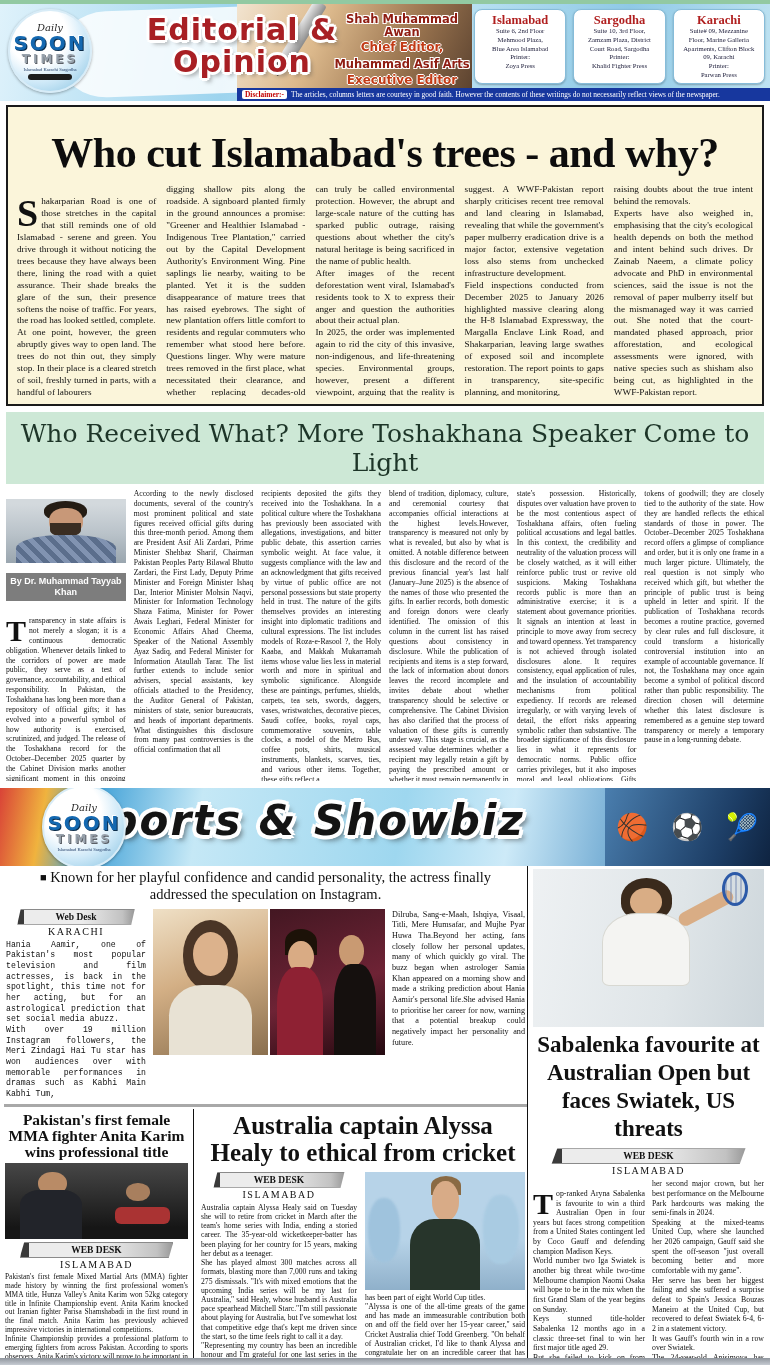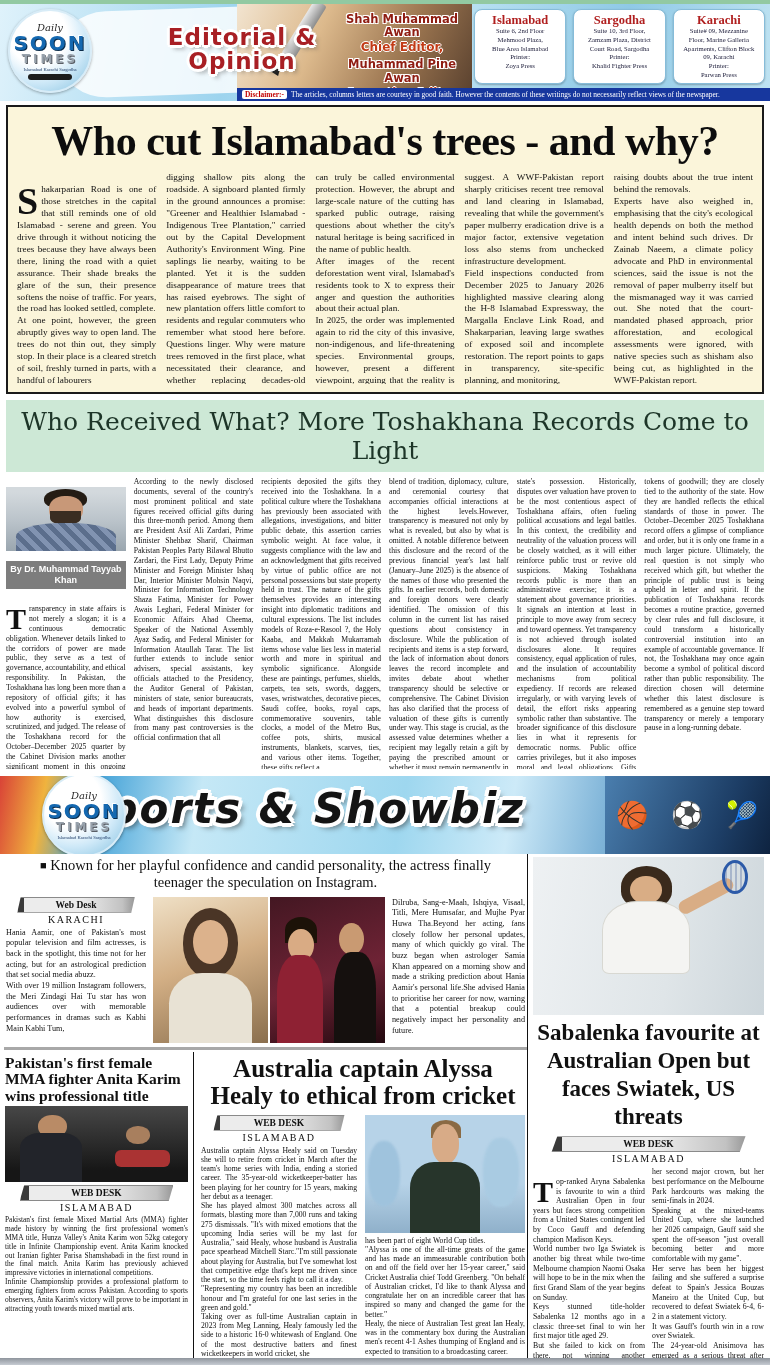--- a/index.html
+++ b/index.html
@@ -12,36 +12,36 @@
   .pen-body { position: absolute; left: 60px; top: -6px; width: 14px; height: 64px; background: linear-gradient(90deg,#e8e8e8,#8c8c8c); transform: rotate(32deg); border-radius: 3px; }
   .pen-nib { position: absolute; left: 34px; top: 48px; width: 0; height: 0; border-left: 7px solid transparent; border-right: 7px solid transparent; border-top: 22px solid #1c1c1c; transform: rotate(212deg); }
   .mast-blob { position: absolute; left: 60px; top: 3px; width: 338px; height: 86px; background: #fff; opacity: .82; border-radius: 50px 60px 60px 50px / 42px 46px 46px 42px; transform: rotate(-2deg); }
   .logo { position: absolute; width: 84px; height: 84px; border-radius: 50%; background: radial-gradient(circle at 35% 30%, #ffffff 0 38%, #cfe9f8 62%, #7fbede 100%); border: 2px solid #d8ecf7; box-shadow: 0 1px 3px rgba(0,0,0,.35); display: flex; flex-direction: column; align-items: center; justify-content: center; text-align: center; z-index: 5; }
   .logo-mast { left: 8px; top: 5px; }
   .logo-daily { font-style: italic; font-size: 10px; color: #2a2a2a; font-family: "DejaVu Serif", serif; }
   .logo-soon { font-size: 20px; font-weight: 900; color: #1468b0; letter-spacing: 2px; font-family: "DejaVu Sans", sans-serif; text-shadow: 1px 1px 0 #0b2c4a, -1px -1px 0 #fff; line-height: 1; }
   .logo-times { font-size: 12px; font-weight: 900; color: #98a2ac; letter-spacing: 3px; font-family: "DejaVu Sans", sans-serif; text-shadow: 1px 1px 0 #5a5f66; line-height: 1.1; }
   .logo-tag { font-size: 4.6px; color: #24406b; margin-top: 1px; }
   .logo-pill { width: 56%; height: 6px; background: #1d1d1d; border-radius: 3px; margin-top: 2px; }
-  .section-title { position: absolute; left: 96px; top: 21px; width: 292px; text-align: center; z-index: 4; color: #a81f24; font-family: "DejaVu Sans", sans-serif; font-weight: bold; font-size: 23px; line-height: 1.06; letter-spacing: 1px;
+  .section-title { position: absolute; left: 96px; top: 10px; width: 292px; text-align: center; z-index: 4; color: #a81f24; font-family: "DejaVu Sans", sans-serif; font-weight: bold; font-size: 30px; line-height: 1.06; letter-spacing: 1px;
       text-shadow: -2px -2px 0 #fff, 2px -2px 0 #fff, -2px 2px 0 #fff, 2px 2px 0 #fff, 3px 0 0 #fff, -3px 0 0 #fff, 0 3px 0 #fff, 0 -3px 0 #fff, 4px 4px 4px rgba(70,70,70,.45); }
   .editors { position: absolute; left: 332px; top: 9px; width: 140px; text-align: center; z-index: 4; }
   .editor-name { color: #8f1d12; font-weight: bold; font-size: 11.5px; font-family: "DejaVu Sans", sans-serif; line-height: 1.15;
       text-shadow: -1px -1px 0 #fff, 1px -1px 0 #fff, -1px 1px 0 #fff, 1px 1px 0 #fff; }
   .editor-role { color: #c23b16; font-size: 12px; font-weight: bold; font-family: "DejaVu Sans", sans-serif; margin: 1px 0 4px;
       text-shadow: -1px 0 0 #fff, 1px 0 0 #fff, 0 1px 0 #fff, 0 -1px 0 #fff; }
   .offices { position: absolute; left: 474px; right: 5px; top: 5px; display: flex; gap: 7px; z-index: 4; }
   .office-card { flex: 1; background: #fff; border: 1px solid #86bcd9; border-radius: 8px; padding: 3px 2px; text-align: center; box-shadow: 0 1px 2px rgba(0,0,0,.25); }
   .office-city { color: #b01f1f; font-weight: bold; font-size: 12.5px; line-height: 1.15; }
   .office-addr { font-size: 6.7px; line-height: 1.3; color: #1d1d3a; white-space: pre-line; }
   .disclaimer { position: absolute; left: 237px; right: 0; bottom: 0; height: 13px; background: #17379e; color: #fff; font-size: 7.4px; display: flex; align-items: center; gap: 4px; padding: 0 5px; z-index: 6; font-family: "Liberation Serif", serif; }
   .disc-label { background: #fff; color: #c00000; font-weight: bold; padding: 0 3px; border-radius: 2px; font-size: 7.4px; }
 
   
-  .trees { margin: 4px 6px 0; border: 2px solid #1a1a1a; background: #fbf5da; padding: 8px 9px 8px; }
+  .trees { margin: 4px 6px 0; border: 2px solid #1a1a1a; background: #fbf5da; padding: 20px 9px 8px; }
   .trees h1 { text-align: center; font-size: 42px; font-weight: bold; letter-spacing: -0.5px; margin: 2px 0 7px; color: #0d0d0d; }
   .cols5 { display: flex; gap: 10px; height: 212px; overflow: hidden; }
   .tcol { flex: 1; font-size: 9.2px; line-height: 1.3; text-align: justify; white-space: pre-line; }
   .dropcap { float: left; font-size: 38px; line-height: .78; font-weight: bold; padding: 3px 3px 0 0; white-space: normal; }
   .dropcap.small { font-size: 30px; }
 
   
   .tosh-banner { margin: 6px 6px 0; background: #cde8d6; color: #1d3528; text-align: center; font-size: 25px; font-family: "DejaVu Serif", serif; padding: 7px 2px; }
   .tosh-body { margin: 5px 6px 0; display: flex; gap: 8px; height: 292px; overflow: hidden; }
   .kcol { flex: 1; font-size: 7.7px; line-height: 1.28; text-align: justify; white-space: pre-line; }
@@ -97,30 +97,30 @@
   
   .lower { display: grid; grid-template-columns: 523px 1fr; margin: 0 4px; }
   .lower-right { border-left: 1.5px solid #111; padding: 0 2px 0 5px; }
 
   .hania-headline { font-size: 26px; font-weight: bold; text-align: center; line-height: 1.08; margin: 7px 6px 3px; }
   .hania-sub { font-size: 14.5px; text-align: center; margin: 3px 28px 5px; line-height: 1.2; }
   .bullet { font-size: 11px; vertical-align: 1px; }
   .hania-row { display: flex; gap: 7px; margin: 2px 2px 0; }
   .hania-left { width: 140px; }
   .hania-right { flex: 1; font-size: 8.2px; line-height: 1.3; text-align: justify; white-space: pre-line; padding-top: 1px; }
-  .hania-left .story { font-size: 8.2px; line-height: 1.3; text-align: justify; white-space: pre-line; }
+  .hania-left .story { font-size: 8.2px; line-height: 1.3; text-align: justify; white-space: pre-line; font-family: Liberation Mono, monospace; }
 
   .badge { width: 84%; margin: 0 auto 1px; text-align: center; font-weight: bold; font-size: 9.5px; padding: 2px 0; border: 1px solid #8a8a8a;
       background: linear-gradient(90deg,#3a3a3a 0 5%, #ececec 5% 55%, #c2c2c2 90%, #9a9a9a 100%); clip-path: polygon(3% 0, 100% 0, 97% 100%, 0 100%); }
   .city { text-align: center; font-size: 10px; letter-spacing: 1.5px; margin: 1px 0 3px; }
 
   .rule { height: 3px; background: #a8a8a8; margin: 4px 0 2px; }
   .bottom-row { display: grid; grid-template-columns: 190px 1fr; margin-top: 2px; }
   .mma-cell { border-right: 1.5px solid #111; padding: 0 5px 0 1px; overflow: hidden; }
-  .mma-headline { font-size: 15.5px; font-weight: bold; line-height: 1.06; margin: 3px 0 2px; }
+  .mma-headline { font-size: 15.5px; font-weight: bold; text-align: center; line-height: 1.06; margin: 3px 0 2px; }
   .mma-body { font-size: 7.4px; line-height: 1.2; text-align: justify; white-space: pre-line; }
   .healy-cell { padding: 0 2px 0 7px; overflow: hidden; }
   .healy-headline { font-size: 25px; font-weight: bold; text-align: center; line-height: 1.08; margin: 3px 0 6px; }
   .healy-row { display: flex; gap: 8px; }
   .healy-left { width: 156px; }
   .healy-left .story, .healy-right .story { font-size: 7.7px; line-height: 1.2; text-align: justify; white-space: pre-line; }
   .healy-right { flex: 1; }
   .healy-right .story { margin-top: 3px; }
 
   .sab-headline { font-size: 23px; font-weight: bold; text-align: center; line-height: 1.22; margin: 4px 0 5px; }
@@ -147,21 +147,21 @@
       <div class="logo-tag">Islamabad Karachi Sargodha</div>
       <div class="logo-pill"></div>
     </div>
     <div class="section-title">
       <div>Editorial &amp;</div>
       <div>Opinion</div>
     </div>
     <div class="editors">
       <div class="editor-name">Shah Muhammad Awan</div>
       <div class="editor-role">Chief Editor,</div>
-      <div class="editor-name">Muhammad Pine Awan</div>
+      <div class="editor-name">Muhammad Asif Arts</div>
       <div class="editor-role">Executive Editor</div>
     </div>
     <div class="offices">
       <div class="office-card">
         <div class="office-city">Islamabad</div>
         <div class="office-addr">Suite 6, 2nd Floor
 Mehmood Plaza,
 Blue Area Islamabad
 Printer:
 Zoya Press</div>
@@ -201,21 +201,21 @@
       <div class="tcol">can truly be called environmental protection. However, the abrupt and large-scale nature of the cutting has sparked public outrage, raising questions about whether the city's natural heritage is being sacrificed in the name of public health.
 After images of the recent deforestation went viral, Islamabad's residents took to X to express their anger and question the authorities about their actual plan.
 In 2025, the order was implemented again to rid the city of this invasive, non-indigenous, and life-threatening species. Environmental groups, however, present a different viewpoint, arguing that the reality is more complex than official statements</div>
       <div class="tcol">suggest. A WWF-Pakistan report sharply criticises recent tree removal and land clearing in Islamabad, revealing that while the government's paper mulberry eradication drive is a major factor, extensive vegetation loss also stems from unchecked infrastructure development.
 Field inspections conducted from December 2025 to January 2026 highlighted massive clearing along the H-8 Islamabad Expressway, the Margalla Enclave Link Road, and Shakarparian, leaving large swathes of exposed soil and incomplete restoration. The report points to gaps in transparency, site-specific planning, and monitoring,</div>
       <div class="tcol">raising doubts about the true intent behind the removals.
 Experts have also weighed in, emphasising that the city's ecological health depends on both the method and intent behind such drives. Dr Zainab Naeem, a climate policy advocate and PhD in environmental sciences, said the issue is not the removal of paper mulberry itself but the mismanaged way it was carried out. She noted that the court-mandated phased approach, prior afforestation, and ecological assessments were ignored, with native species such as shisham also being cut, as highlighted in the WWF-Pakistan report.</div>
     </div>
   </section>
 
-  <div class="tosh-banner">Who Received What? More Toshakhana Records Come to Light</div>
+  <div class="tosh-banner">Who Received What? More Toshakhana Speaker Come to Light</div>
   <section class="tosh-body">
     <div class="kcol">
       <div class="photo author-photo">
         <div class="ph-hair"></div>
         <div class="ph-face"></div>
         <div class="ph-beard"></div>
         <div class="ph-shirt"></div>
       </div>
       <div class="author-caption">By Dr. Muhammad Tayyab Khan</div>
       <span class="dropcap small">T</span><span>ransparency in state affairs is not merely a slogan; it is a continuous democratic obligation. Whenever details linked to the corridors of power are made public, they serve as a test of governance, accountability, and ethical responsibility. In Pakistan, the Toshakhana has long been more than a repository of official gifts; it has evolved into a powerful symbol of how authority is exercised, scrutinized, and judged. The release of the Toshakhana record for the October–December 2025 quarter by the Cabinet Division marks another significant moment in this ongoing national conversation.</span>
@@ -241,21 +241,21 @@
       <span>🎾</span>
     </div>
   </div>
 
   <div class="lower">
 
     <div class="lower-left">
       <article>
         <div class="hania-sub">
           <span class="bullet">■</span>
-          <span>Known for her playful confidence and candid personality, the actress finally teenager the speculation on Instagram.</span>
+          <span>Known for her playful confidence and candid personality, the actress finally addressed the speculation on Instagram.</span>
         </div>
         <div class="hania-row">
           <div class="hania-left">
             <div class="badge">Web Desk</div>
             <div class="city">KARACHI</div>
             <div class="story">Hania Aamir, one of Pakistan's most popular television and film actresses, is back in the spotlight, this time not for her acting, but for an astrological prediction that set social media abuzz.
 With over 19 million Instagram followers, the Meri Zindagi Hai Tu star has won audiences over with memorable performances in dramas such as Kabhi Main Kabhi Tum,</div>
           </div>
           <div class="hania-photos">
             <div class="photo hp1">

